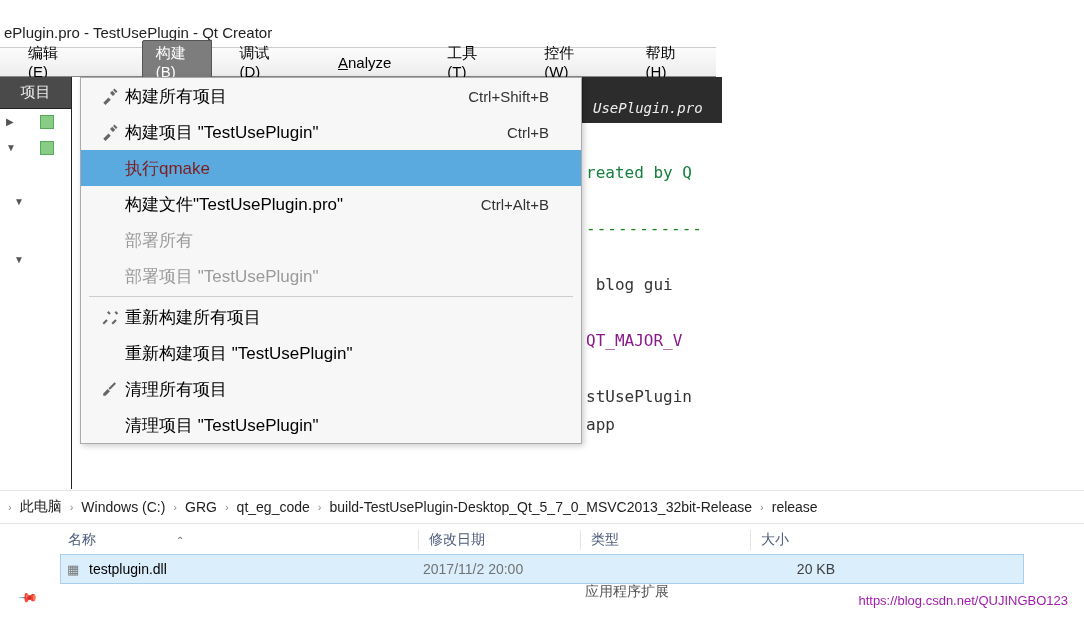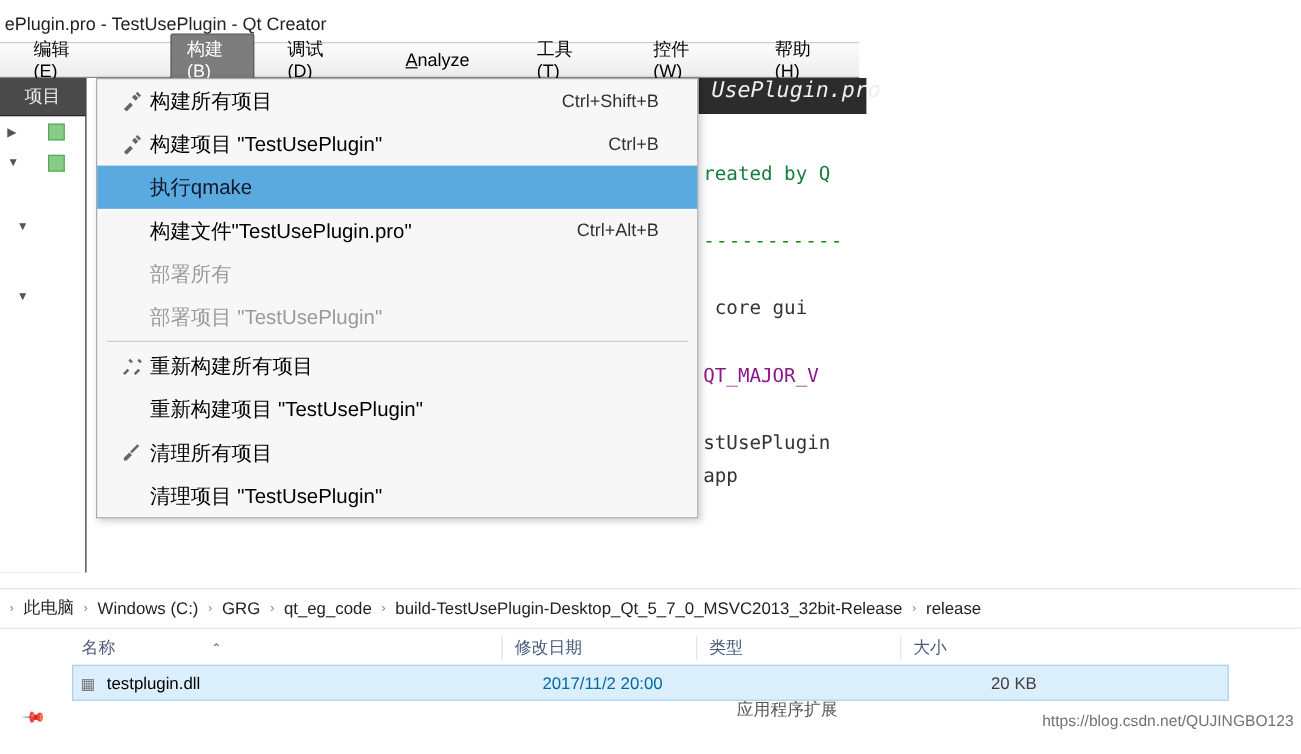--- a/index.html
+++ b/index.html
@@ -6,21 +6,21 @@
     body {
       font-family: "Microsoft YaHei", "Segoe UI", sans-serif;
       font-size: 14px;
       background: #fff;
       width: 1084px;
       height: 628px;
       overflow: hidden;
       position: relative;
     }
     .title-bar {
-      padding: 12px 4px 6px 4px;
+      padding: 24px 4px 6px 4px;
       color: #222;
       font-size: 15px;
     }
     .menu-bar {
       display: flex;
       background: linear-gradient(#fcfcfc, #ededed);
       border-top: 1px solid #ccc;
       border-bottom: 1px solid #888;
       height: 30px;
       align-items: center;
@@ -39,21 +39,21 @@
       border-radius: 2px;
       padding: 3px 13px;
       margin-left: 44px;
     }
     .app-body {
       display: flex;
       position: relative;
     }
     .side-tab {
       width: 72px;
-      background: #f0abfc;
+      background: #6d28d9;
       color: #eee;
       border-right: 1px solid #222;
     }
     .side-tab-item {
       padding: 6px 0;
       text-align: center;
       font-size: 15px;
       background: #4a4a4a;
       border-bottom: 1px solid #222;
     }
@@ -89,21 +89,21 @@
       z-index: 100;
     }
     .dropdown-item {
       display: flex;
       align-items: center;
       height: 36px;
       padding: 0 14px;
     }
     .dropdown-item.highlighted {
       background: #5aaae0;
-      color: #0f172a;
+      color: #7f1d1d;
     }
     .dropdown-icon {
       width: 30px;
       display: flex;
       justify-content: center;
       color: #555;
       font-size: 14px;
     }
     .dropdown-label {
       flex: 1;
@@ -124,23 +124,23 @@
       left: 582px;
       top: 0;
       width: 140px;
       font-family: Consolas, monospace;
       font-size: 16px;
       z-index: 50;
     }
     .editor-tab {
       background: #2c2c2c;
       color: #eee;
-      padding: 0 10px;
+      padding: 23px 10px;
       font-family: Consolas, monospace;
-      font-size: 18px;
+      font-size: 14px;
       font-style: italic;
       height: 30px;
       border-left: 1px solid #222;
     }
     .editor-content {
       background: #fff;
       padding: 8px 4px;
       line-height: 28px;
       white-space: pre;
       color: #333;
@@ -187,28 +187,28 @@
       background: #daeefc;
       border: 1px solid #a8d0ee;
       height: 30px;
     }
     .file-icon {
       width: 22px;
       color: #777;
       font-size: 13px;
     }
     .fr-name { width: 334px; }
-    .fr-date { width: 162px; color: #0369a1; margin-left: 29px; }
+    .fr-date { width: 162px; color: #737373; }
     .fr-type { width: 170px; color: #555; margin-top: 46px; }
     .fr-size { width: 80px; color: #404040; text-align: right; }
     .watermark {
       position: absolute;
-      right: 6px;
+      right: 16px;
       bottom: 20px;
-      color: #737373;
+      color: #a21caf;
       font-size: 13px;
     }
     .pin-icon {
       position: absolute;
       left: 20px;
       top: 590px;
       color: #888;
       font-size: 13px;
       transform: rotate(45deg);
     }
@@ -251,21 +251,21 @@
     </div>
   </div>
 
   <div class="editor-area">
     <div class="editor-tab">UsePlugin.pro</div>
     <div class="editor-content">
 <span class="code-green">reated by Q</span>
 
 <span class="code-dashes">-----------</span>
 
-<span> core gui</span>
+<span> blog gui</span>
 
 <span class="code-purple">QT_MAJOR_V</span>
 
 <span>stUsePlugin</span>
 <span>app</span>
     </div>
   </div>
 
   <div class="dropdown-menu">
     <div class="dropdown-item">

